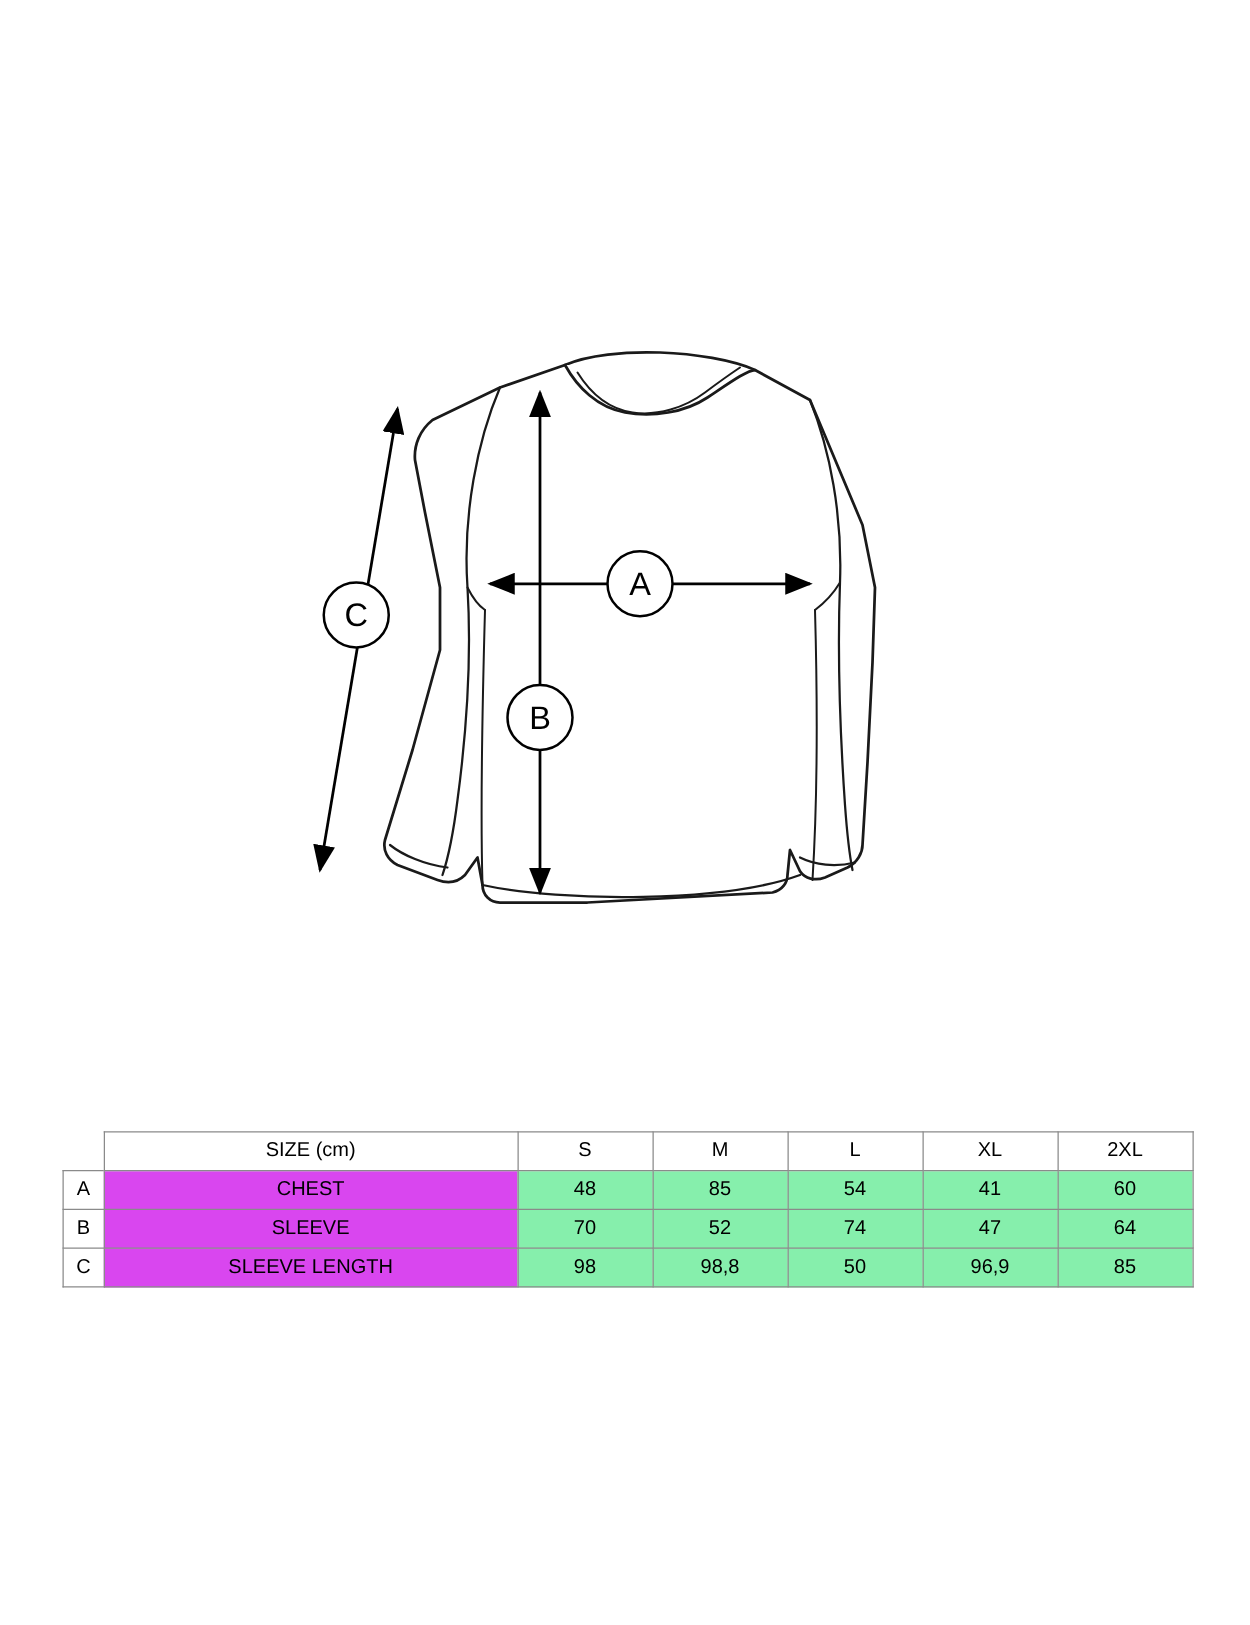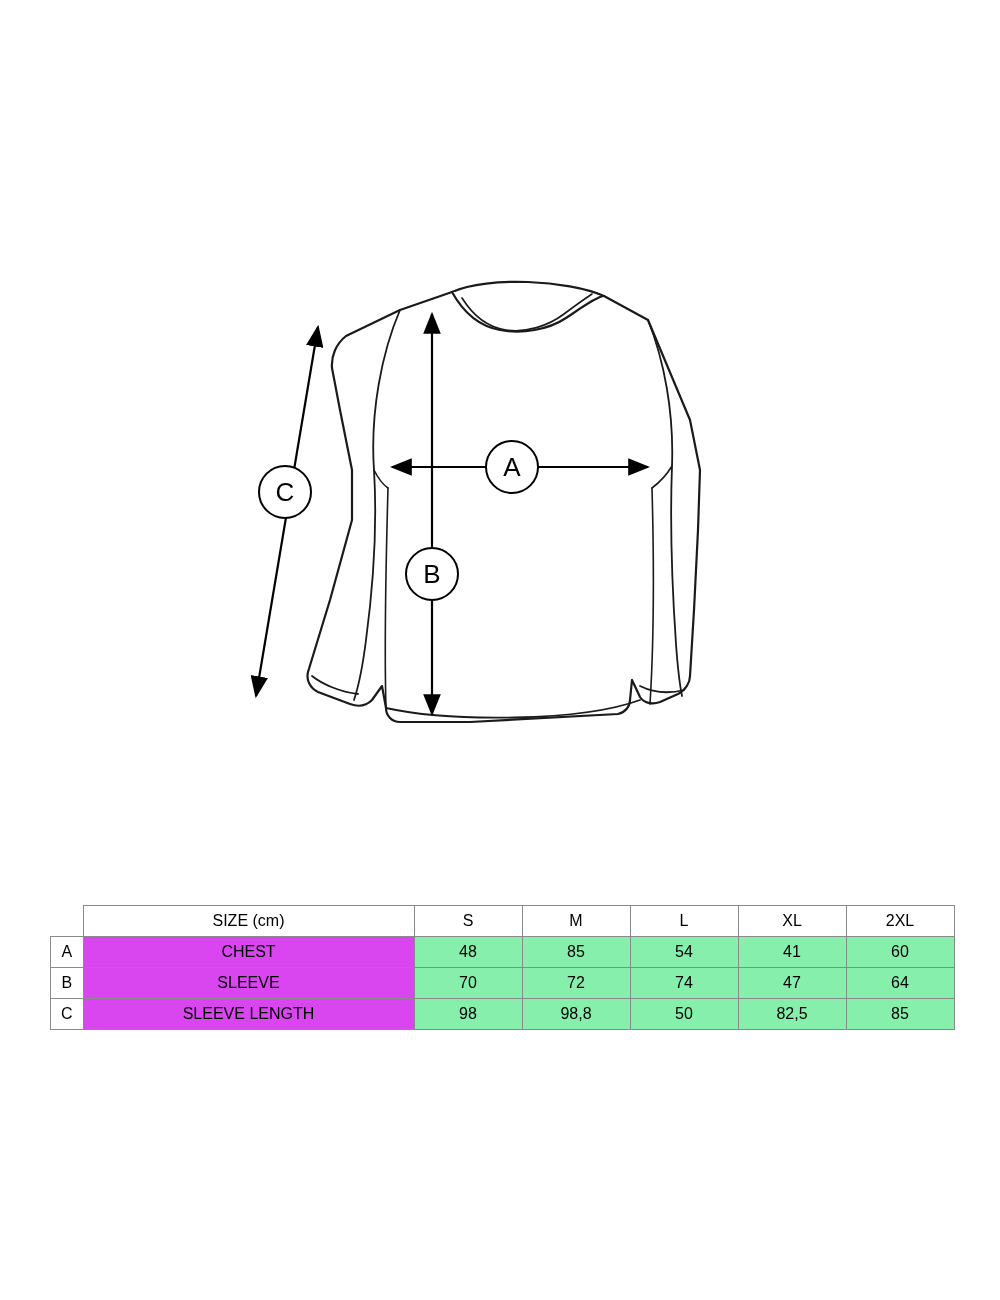--- a/index.html
+++ b/index.html
@@ -196,29 +196,29 @@
         <td class="col-size">48</td>
         <td class="col-size">85</td>
         <td class="col-size">54</td>
         <td class="col-size">41</td>
         <td class="col-size">60</td>
       </tr>
       <tr>
         <td class="col-key">B</td>
         <td class="col-label">SLEEVE</td>
         <td class="col-size">70</td>
-        <td class="col-size">72</td>
+        <td class="col-size">52</td>
         <td class="col-size">74</td>
         <td class="col-size">47</td>
         <td class="col-size">64</td>
       </tr>
       <tr>
         <td class="col-key">C</td>
         <td class="col-label">SLEEVE LENGTH</td>
         <td class="col-size">98</td>
         <td class="col-size">98,8</td>
         <td class="col-size">50</td>
-        <td class="col-size">82,5</td>
+        <td class="col-size">96,9</td>
         <td class="col-size">85</td>
       </tr>
     </tbody>
   </table>
 </div>
 
 </body></html>

